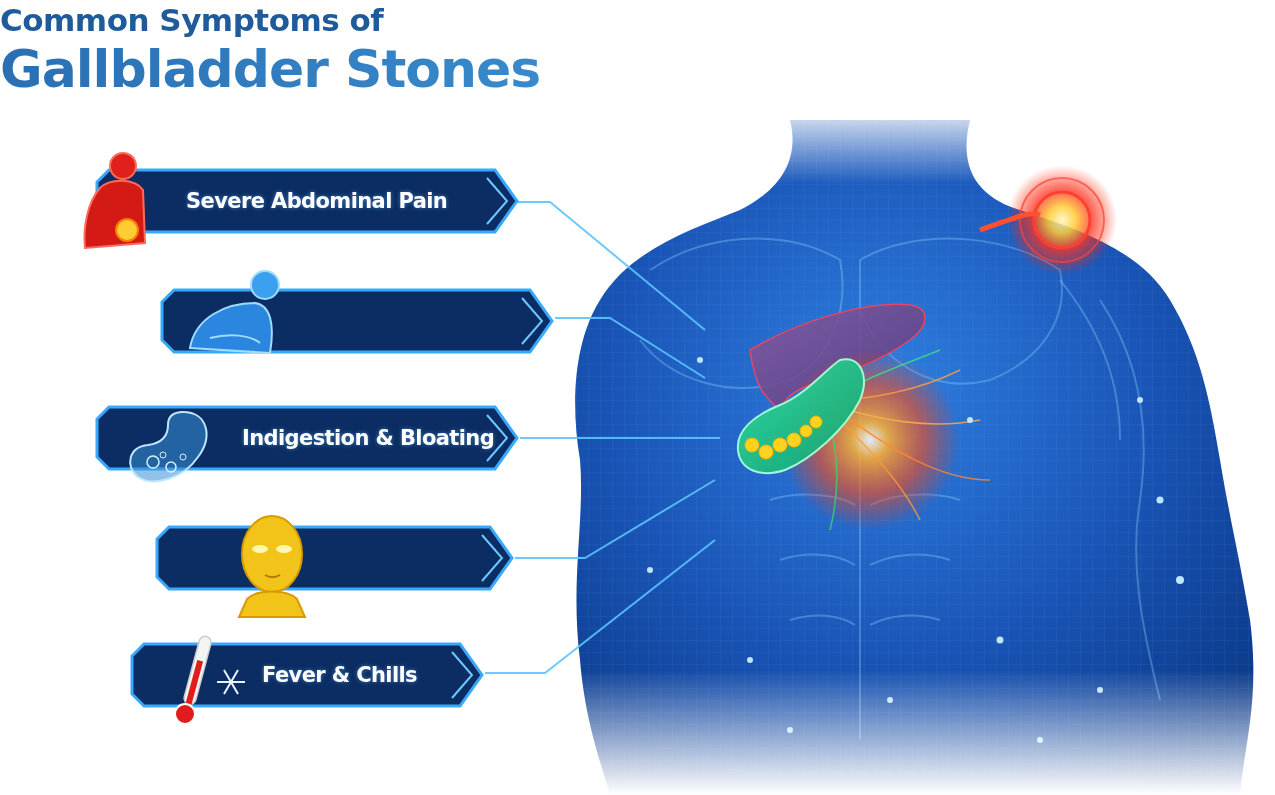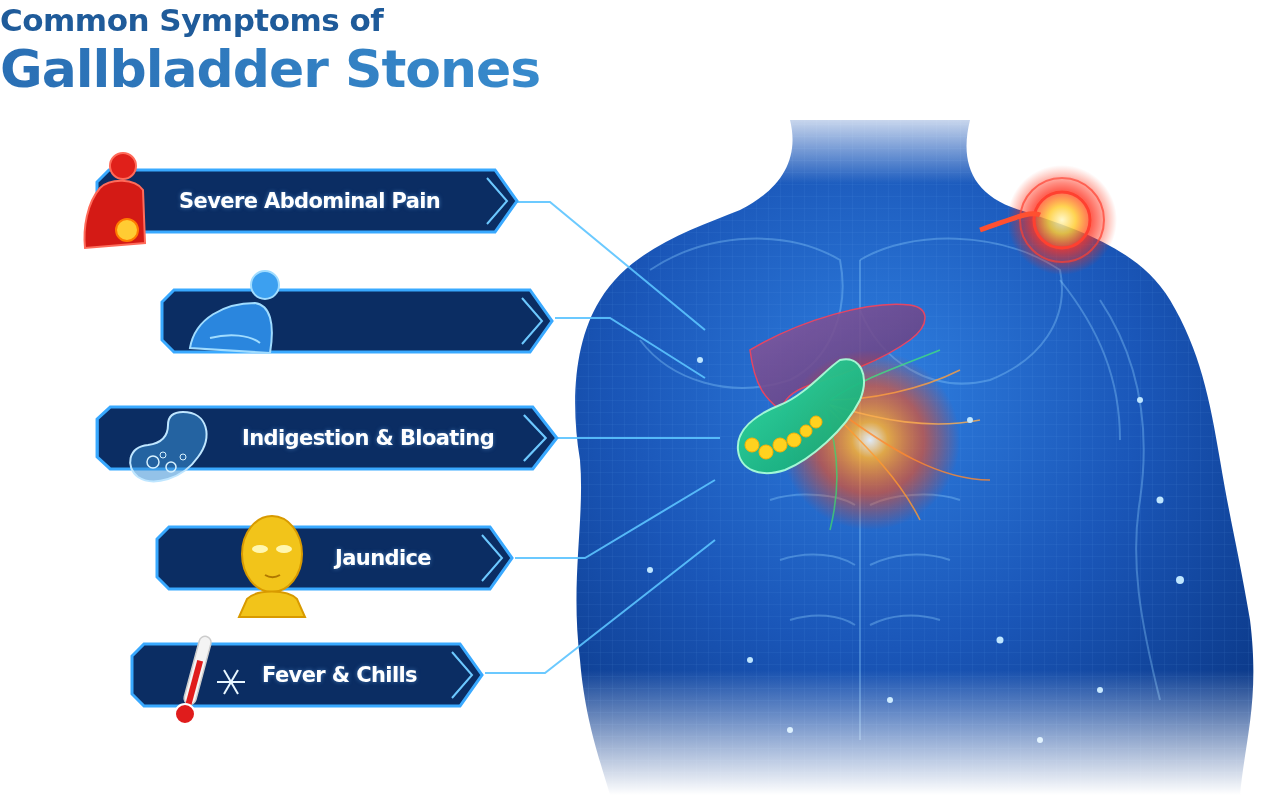--- a/index.html
+++ b/index.html
@@ -147,40 +147,40 @@
         <polyline points="392,10 412,33 392,56" fill="none" stroke="#6cc8ff" stroke-width="2"></polyline>
       </svg>
   </div>
   <div class="icon" style="left:-20px;top:-20px;width:80px;height:110px;">
     <svg viewBox="0 0 80 110">
         <circle cx="48" cy="18" r="13" fill="#e0201a" stroke="#ff6b5a" stroke-width="2"></circle>
         <path d="M25 40 C35 30 60 30 68 42 L70 95 L10 100 C8 80 12 55 25 40 Z" fill="#d41a15" stroke="#ff6b5a" stroke-width="2"></path>
         <circle cx="52" cy="82" r="11" fill="#ffcc33" stroke="#ff7a00" stroke-width="2"></circle>
       </svg>
   </div>
-  <div class="label" style="left:84px;">Severe Abdominal Pain</div>
+  <div class="label" style="left:91px;">Severe Abdominal Pain</div>
 </div>
 
 <div class="panel" style="left:160px;top:288px;width:395px;">
   <div class="plate">
     <svg viewBox="0 0 395 66" preserveAspectRatio="none">
         <polygon points="14,2 370,2 392,33 370,64 14,64 2,52 2,14" fill="#0b2d63" stroke="#39a9ff" stroke-width="3"></polygon>
         <polyline points="362,10 382,33 362,56" fill="none" stroke="#6cc8ff" stroke-width="2"></polyline>
       </svg>
   </div>
   <div class="icon" style="left:10px;top:-25px;width:130px;height:100px;">
     <svg viewBox="0 0 130 100">
         <circle cx="95" cy="22" r="14" fill="#3ca0f0" stroke="#a0dcff" stroke-width="2"></circle>
         <path d="M20 85 C25 55 55 40 85 40 C100 42 105 60 100 90 Z" fill="#2a86de" stroke="#a0dcff" stroke-width="2"></path>
         <path d="M40 75 C60 70 80 72 90 80" stroke="#a0dcff" stroke-width="2" fill="none"></path>
       </svg>
   </div>
 </div>
 
-<div class="panel" style="left:95px;top:405px;width:425px;padding-left:40px;">
+<div class="panel" style="left:95px;top:405px;width:425px;">
   <div class="plate">
     <svg viewBox="0 0 425 66" preserveAspectRatio="none">
         <polygon points="14,2 400,2 422,33 400,64 14,64 2,52 2,14" fill="#0b2d63" stroke="#39a9ff" stroke-width="3"></polygon>
         <polyline points="392,10 412,33 392,56" fill="none" stroke="#6cc8ff" stroke-width="2"></polyline>
       </svg>
   </div>
   <div class="icon" style="left:28px;top:2px;width:100px;height:85px;">
     <svg viewBox="0 0 100 85">
         <path d="M60 5 C85 5 90 30 75 50 C60 72 30 80 15 70 C2 60 5 40 25 38 C40 36 45 28 45 18 C45 10 50 5 60 5 Z" fill="#3a8fd6" fill-opacity="0.55" stroke="#bfe6ff" stroke-width="2"></path>
         <circle cx="30" cy="55" r="6" fill="none" stroke="#d8f2ff" stroke-width="1.5"></circle>
@@ -201,21 +201,20 @@
   </div>
   <div class="icon" style="left:72px;top:-16px;width:90px;height:110px;">
     <svg viewBox="0 0 90 110">
         <ellipse cx="45" cy="45" rx="30" ry="38" fill="#f2c41a" stroke="#d89a00" stroke-width="2"></ellipse>
         <ellipse cx="33" cy="40" rx="8" ry="4" fill="#fff7b0"></ellipse>
         <ellipse cx="57" cy="40" rx="8" ry="4" fill="#fff7b0"></ellipse>
         <path d="M38 66 C43 69 48 69 53 66" stroke="#b07800" stroke-width="2" fill="none"></path>
         <path d="M20 90 C30 80 60 80 70 90 L78 108 L12 108 Z" fill="#f2c41a" stroke="#d89a00" stroke-width="2"></path>
       </svg>
   </div>
-  <div class="label" style="left:180px;">Jaundice</div>
 </div>
 
 <div class="panel" style="left:130px;top:642px;width:355px;">
   <div class="plate">
     <svg viewBox="0 0 355 66" preserveAspectRatio="none">
         <polygon points="14,2 330,2 352,33 330,64 14,64 2,52 2,14" fill="#0b2d63" stroke="#39a9ff" stroke-width="3"></polygon>
         <polyline points="322,10 342,33 322,56" fill="none" stroke="#6cc8ff" stroke-width="2"></polyline>
       </svg>
   </div>
   <div class="icon" style="left:35px;top:-12px;width:95px;height:100px;">

